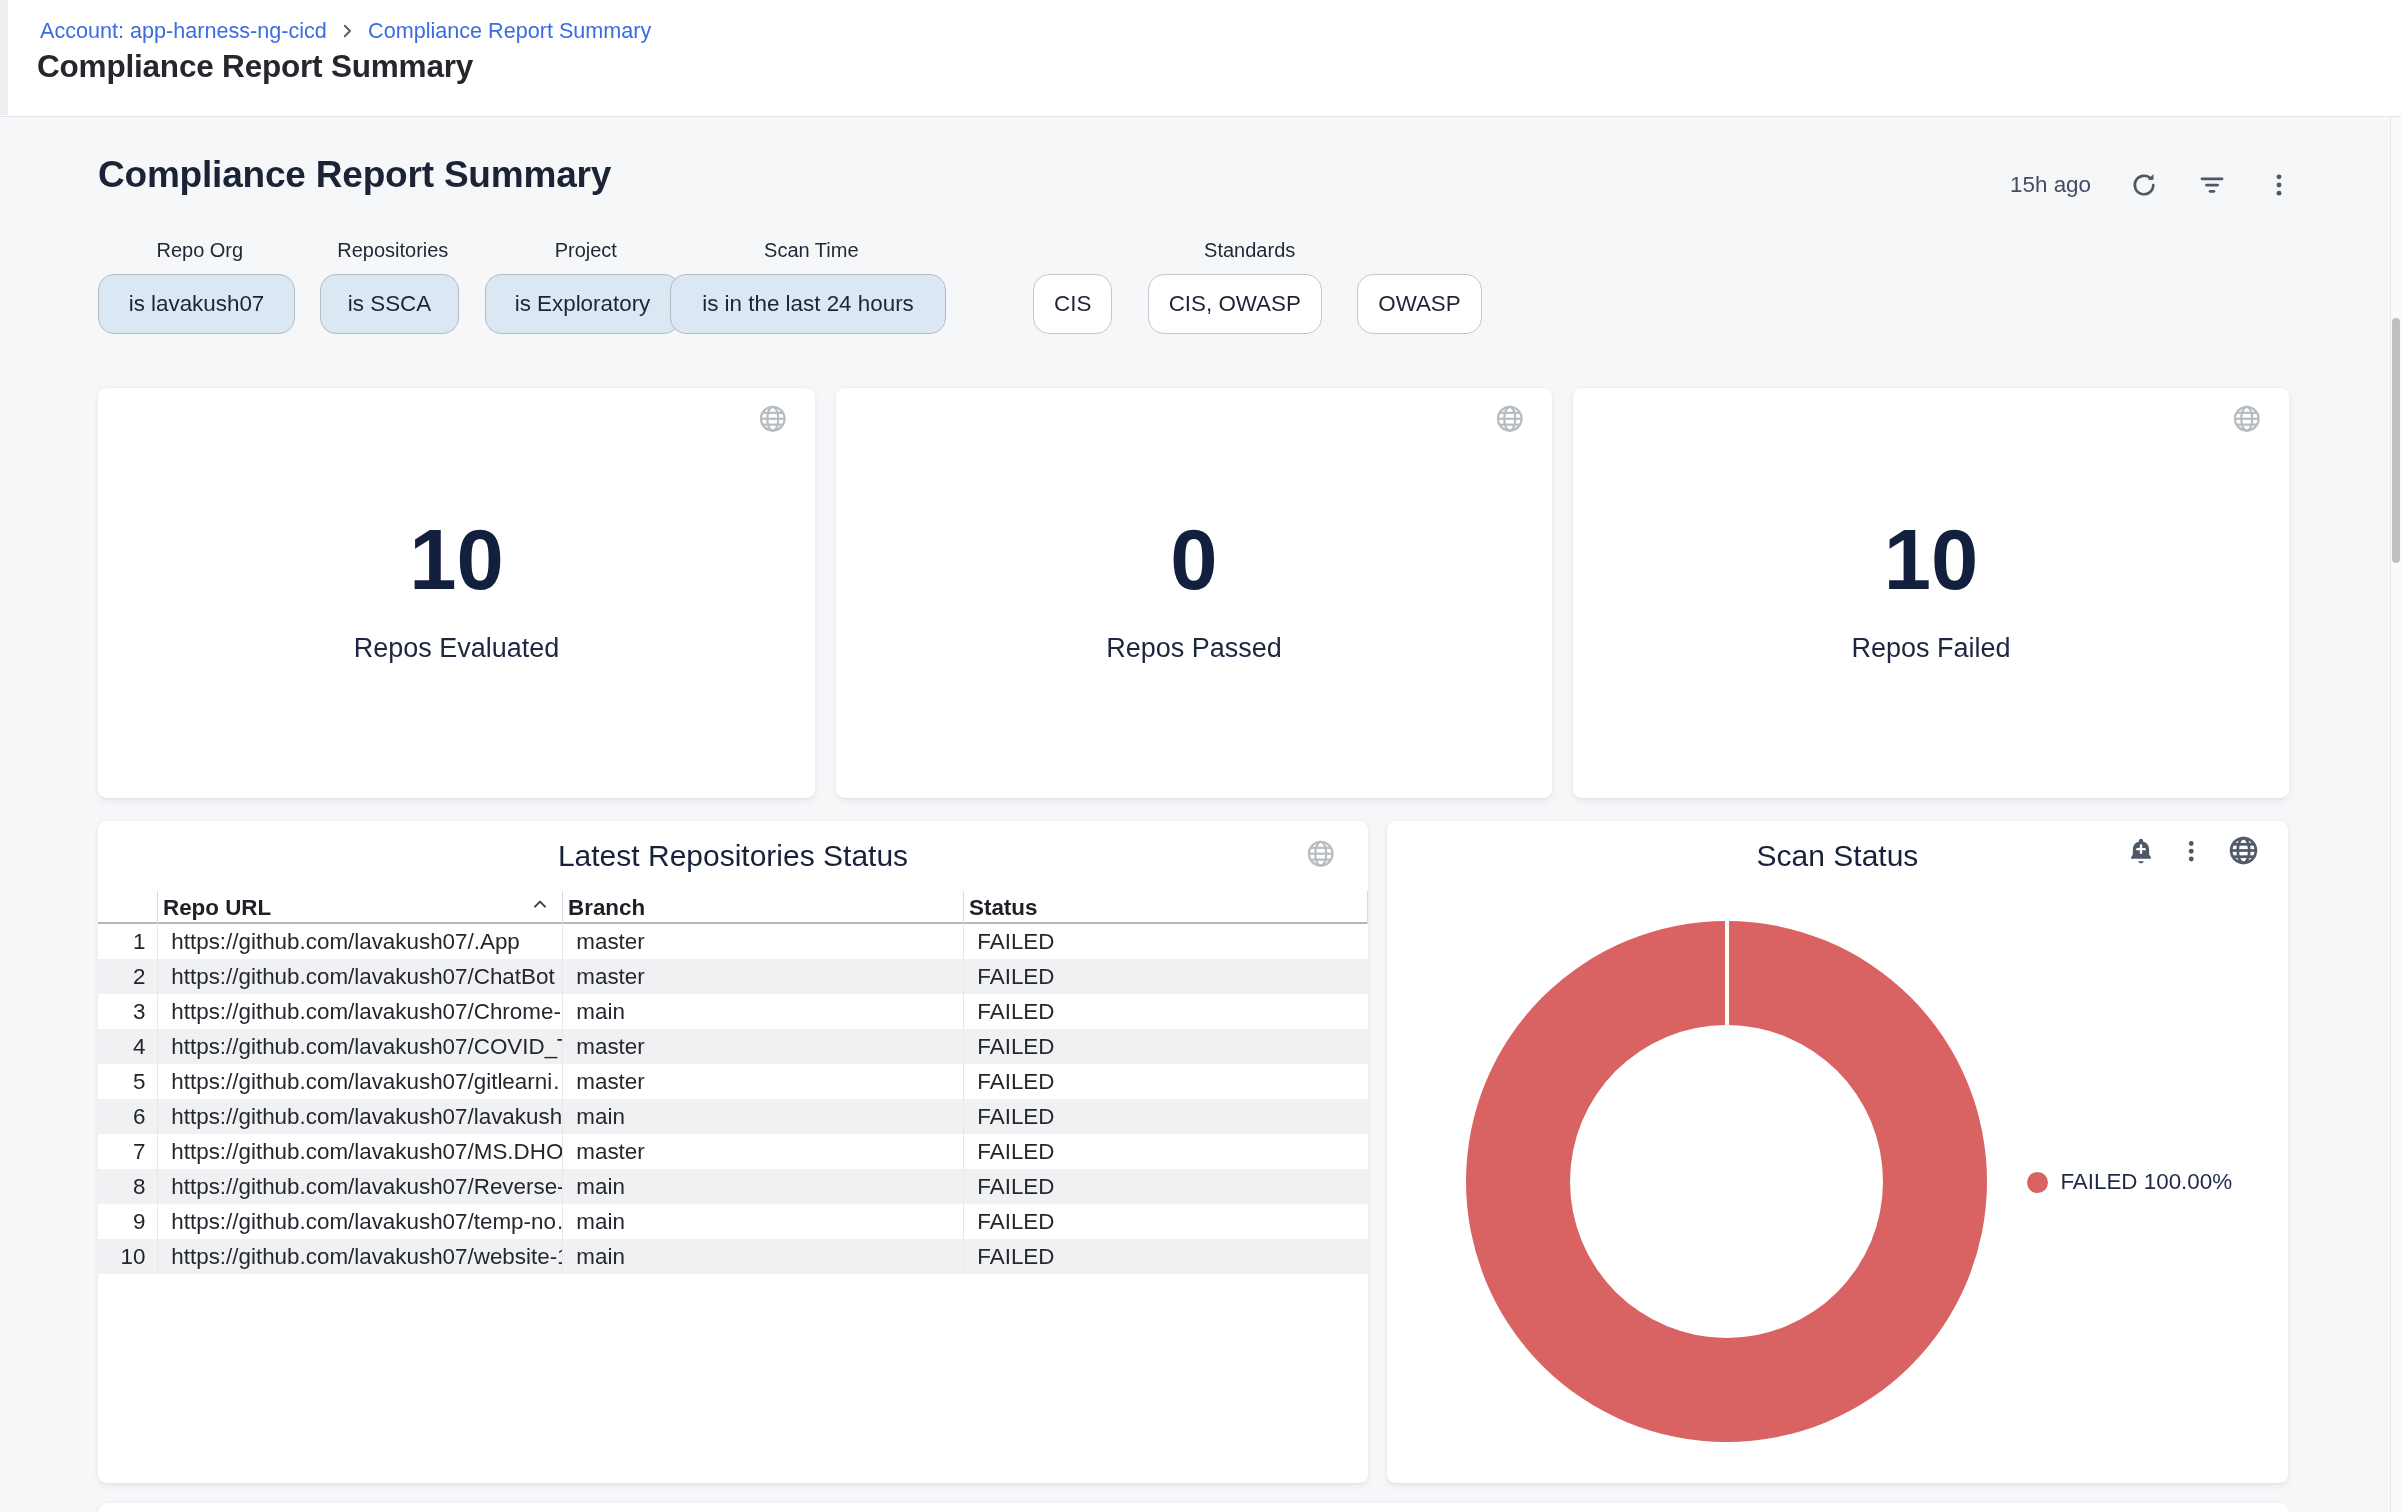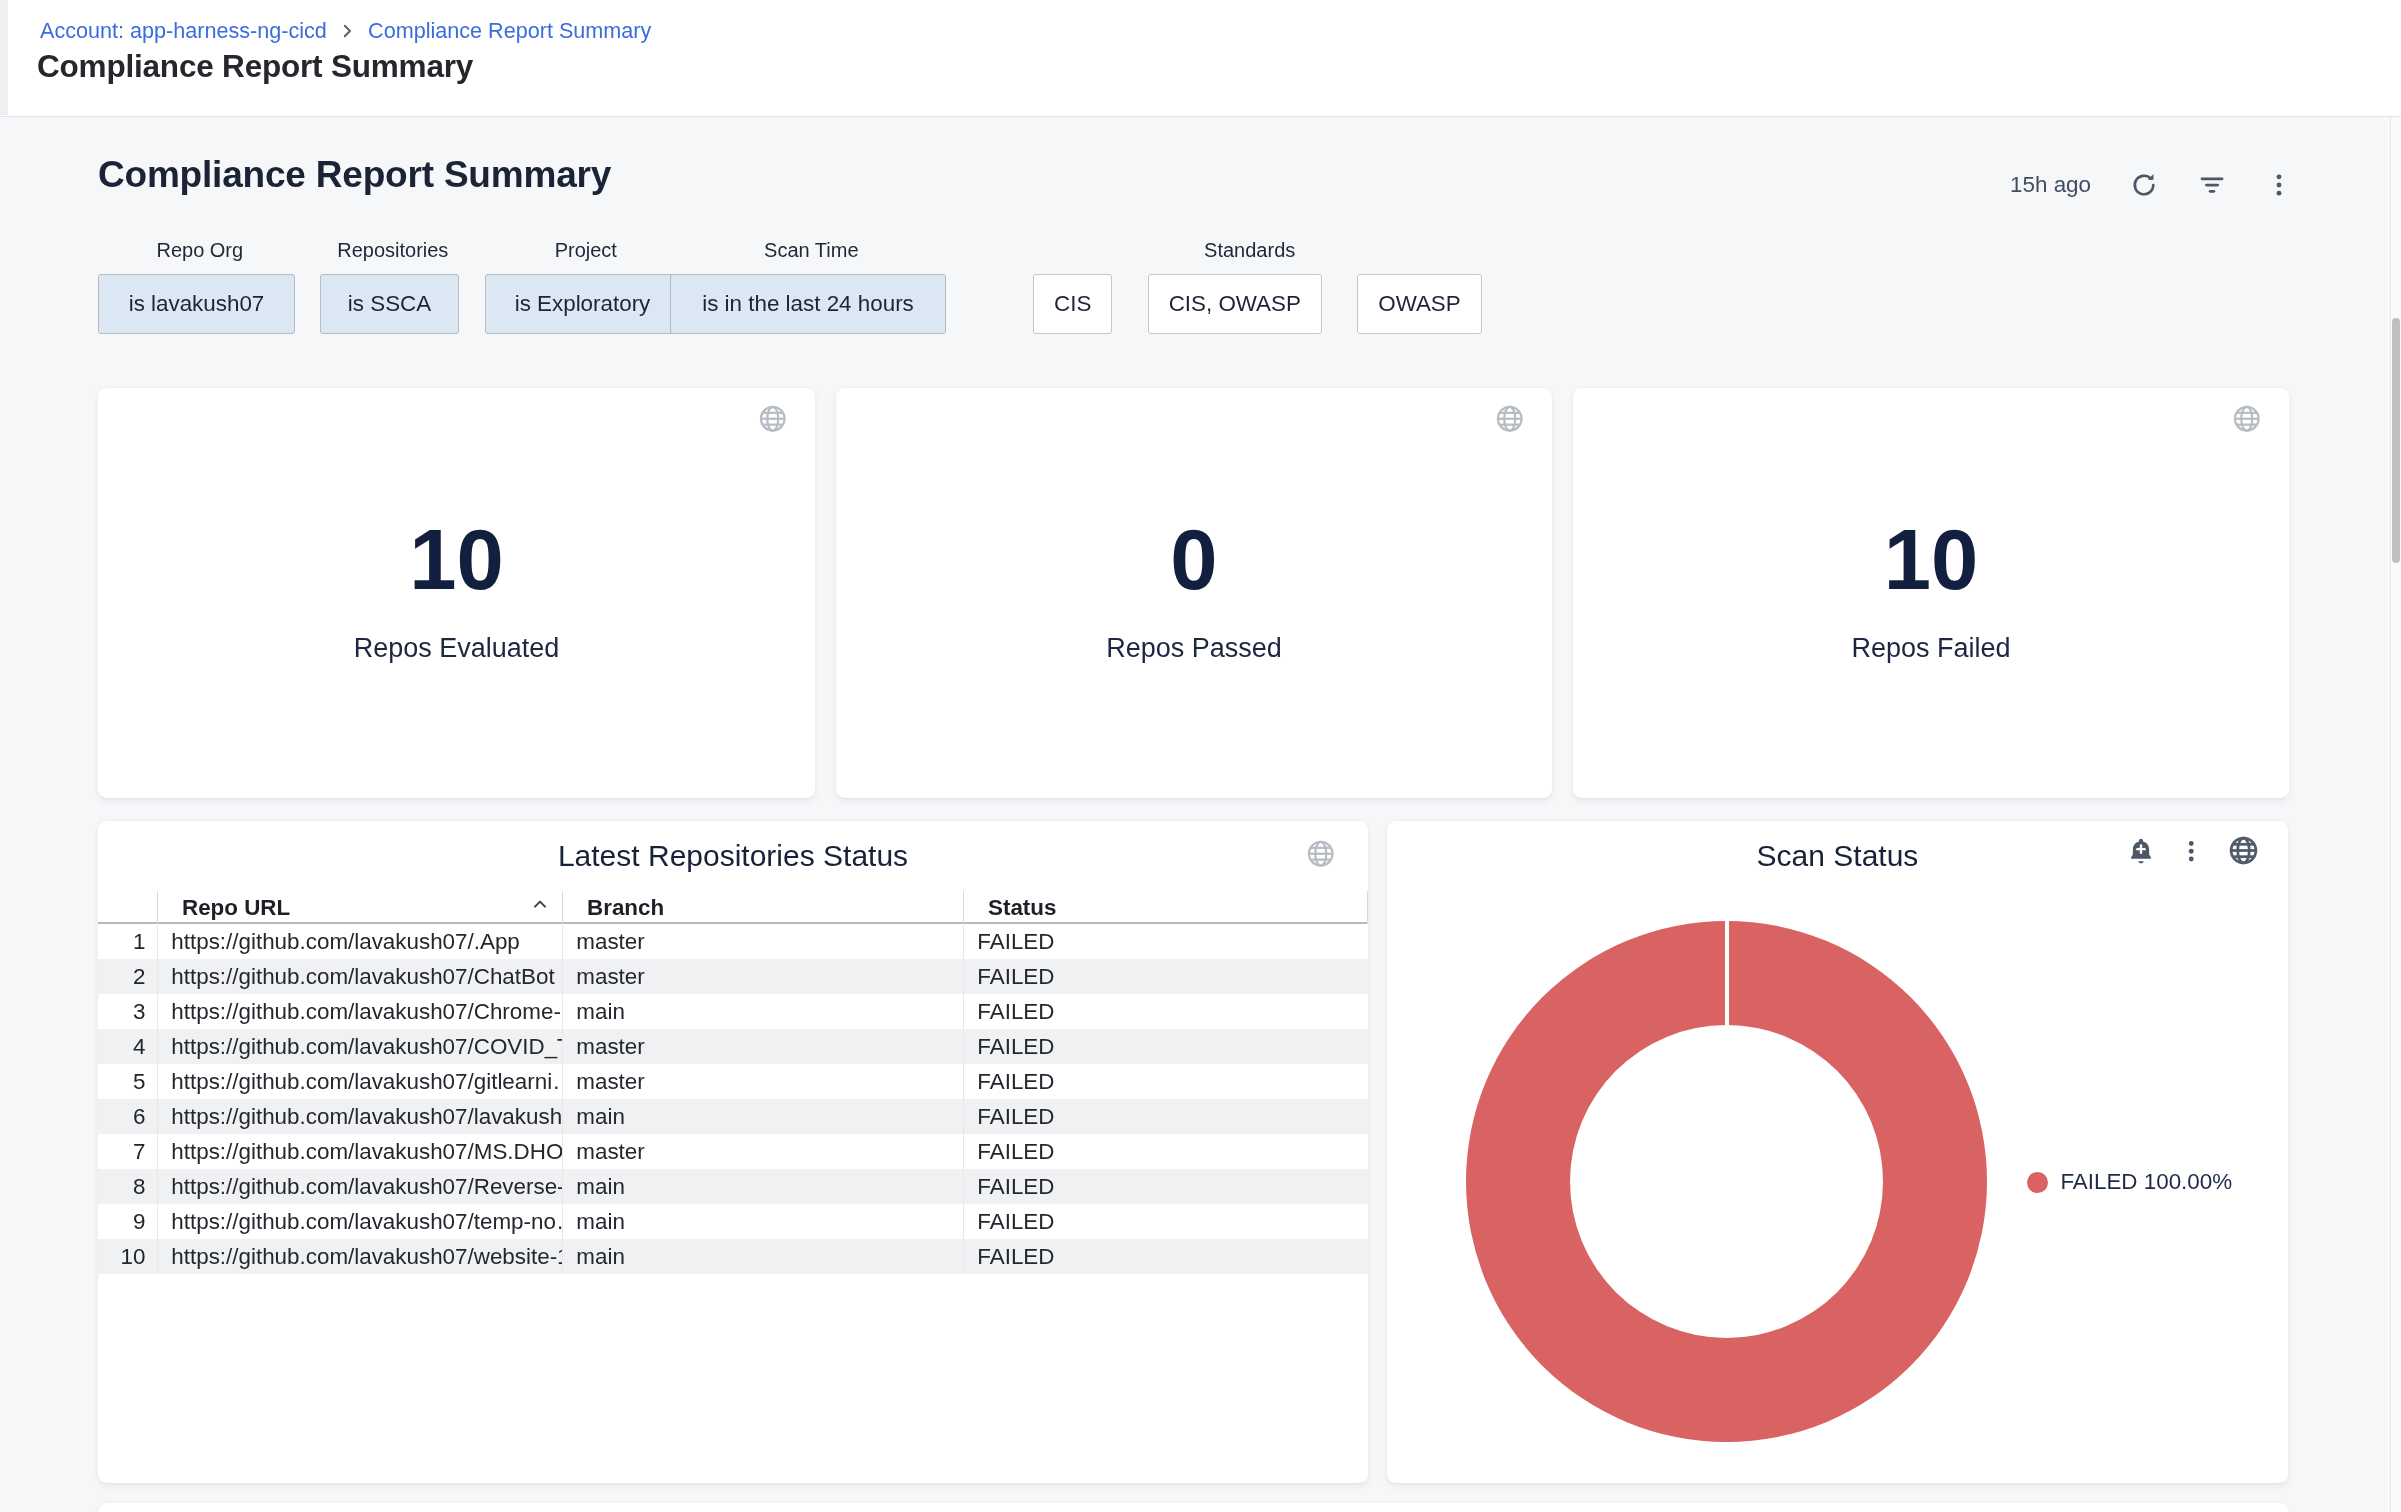--- a/index.html
+++ b/index.html
@@ -44,21 +44,21 @@
   .dash-meta .ago { font-size:22.4px; }
   .icon-btn { border:none; background:transparent; color:#4e5765; cursor:pointer;
     display:flex; align-items:center; justify-content:center; padding:0; }
   .icon-btn svg { display:block; }
 
   
   .filter-group { position:absolute; top:239px;text-align:center; }
   .filter-label { font-size:20px; color:#1f2637; padding-left:6.6px; margin-bottom:12.4px; }
   .chip-row { display:flex; gap:13.3px; }
   .chip {
-    height:60px; border-radius:3px; display:flex; align-items:center; justify-content:center;
+    height:60px; border-radius:16px; display:flex; align-items:center; justify-content:center;
     font-size:22.4px; font-weight:500; color:#1d2436; padding:0 20px; cursor:pointer;
     background:#dbe7f2; border:1.7px solid #b6bcc4;
   }
   .chip.plain { background:#ffffff; border:1.7px solid #c3c7cd;margin-left:22px; }
 
   
   .card {
     position:absolute; background:#ffffff; border-radius:8.3px;
     box-shadow:0 2.5px 6.6px rgba(40,41,61,0.07), 0 0.8px 1.7px rgba(0,0,0,0.04);
   }
@@ -80,21 +80,21 @@
   }
 
   
   .tbl { position:absolute; left:0; top:70px; width:1270px; }
   .tbl-header {
     display:grid; grid-template-columns:59px 405px 401px 405px;
     height:33px; align-items:center;
     border-bottom:2.5px solid #b4b7bc;
     font-size:22.4px; font-weight:700; color:#1d2027;
   }
-  .tbl-header .hcell { height:33px; display:flex; align-items:center; padding-left:24px;
+  .tbl-header .hcell { height:33px; display:flex; align-items:center; padding-left:5px;
     border-left:1.7px solid #d9dbe0; cursor:pointer; }
   .tbl-header .hcell.last { border-right:1.7px solid #d9dbe0; }
   .tbl-header .hnum { border-left:none; }
   .hcell .sort { margin-left:auto; margin-right:11.6px; color:#3a3f48; }
   .tbl-row {
     display:grid; grid-template-columns:59px 405px 401px 405px;
     height:35px; align-items:center; font-size:22.4px; color:#25272e;
   }
   .tbl-row:nth-child(even) { background:#f0f1f3; }
   .tbl-row .cell { height:35px; display:flex; align-items:center; padding-left:13.3px;

